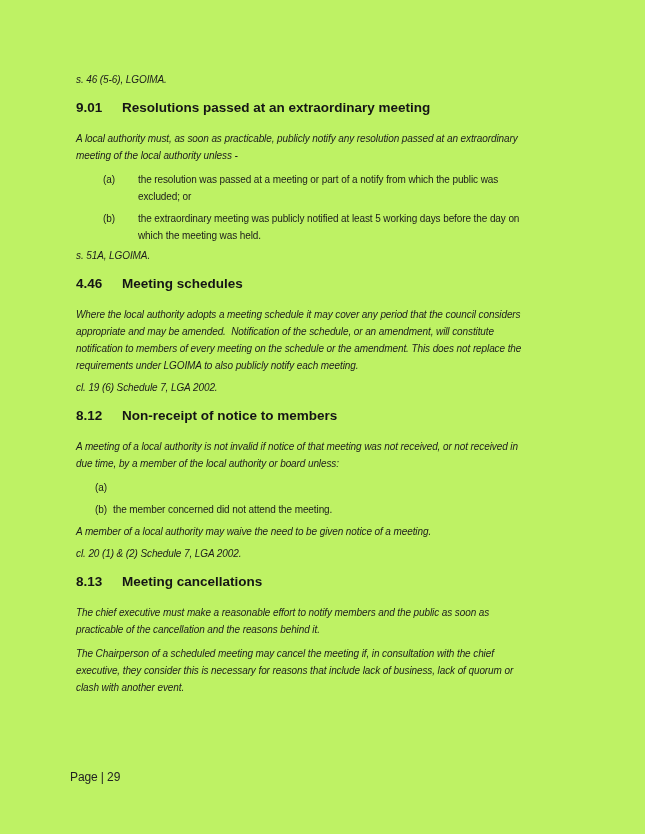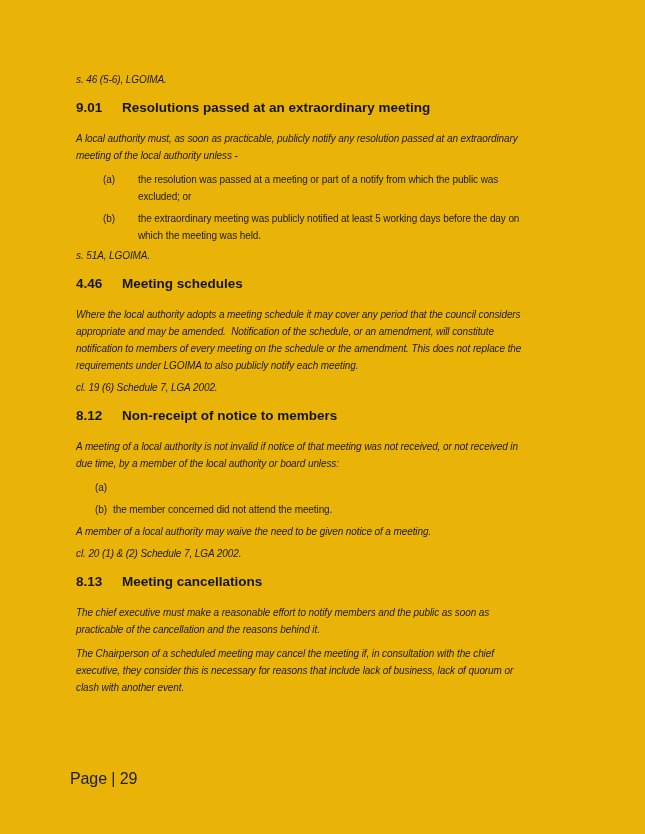--- a/index.html
+++ b/index.html
@@ -9,21 +9,21 @@
     width: 645px;
     height: 834px;
     overflow: hidden;
     font-family: "Liberation Sans", "DejaVu Sans", sans-serif;
     color: #1b1b1b;
   }
   .page {
     position: relative;
     width: 645px;
     height: 834px;
-    background: #eab308;
+    background: #bef264;
   }
   .content {
     position: absolute;
     left: 76px;
     top: 73px;
     width: 505px;
   }
   .cite {
     font-style: italic;
     font-size: 10px;
@@ -64,21 +64,21 @@
   }
   .list-wide .li { margin-left: 27px; }
   .list-wide .lbl { width: 35px; flex: 0 0 35px; }
   .list-narrow .li { margin-left: 19px; }
   .list-narrow .lbl { width: 18px; flex: 0 0 18px; }
   .li .txt { white-space: pre; }
   .footer {
     position: absolute;
     left: 70px;
     top: 770px;
-    font-size: 16px;
+    font-size: 12px;
     letter-spacing: -0.1px;
     color: #222222;
   }
 </style>
 </head>
 <body>
 
 <div class="page">
   <div class="content">
 

